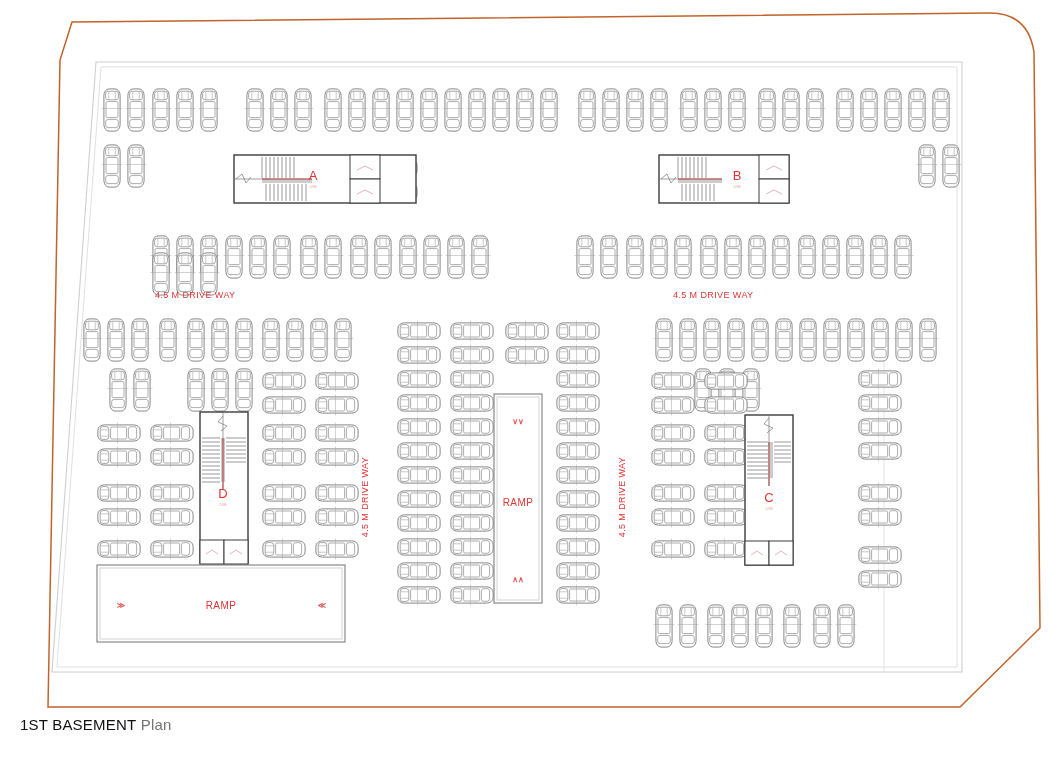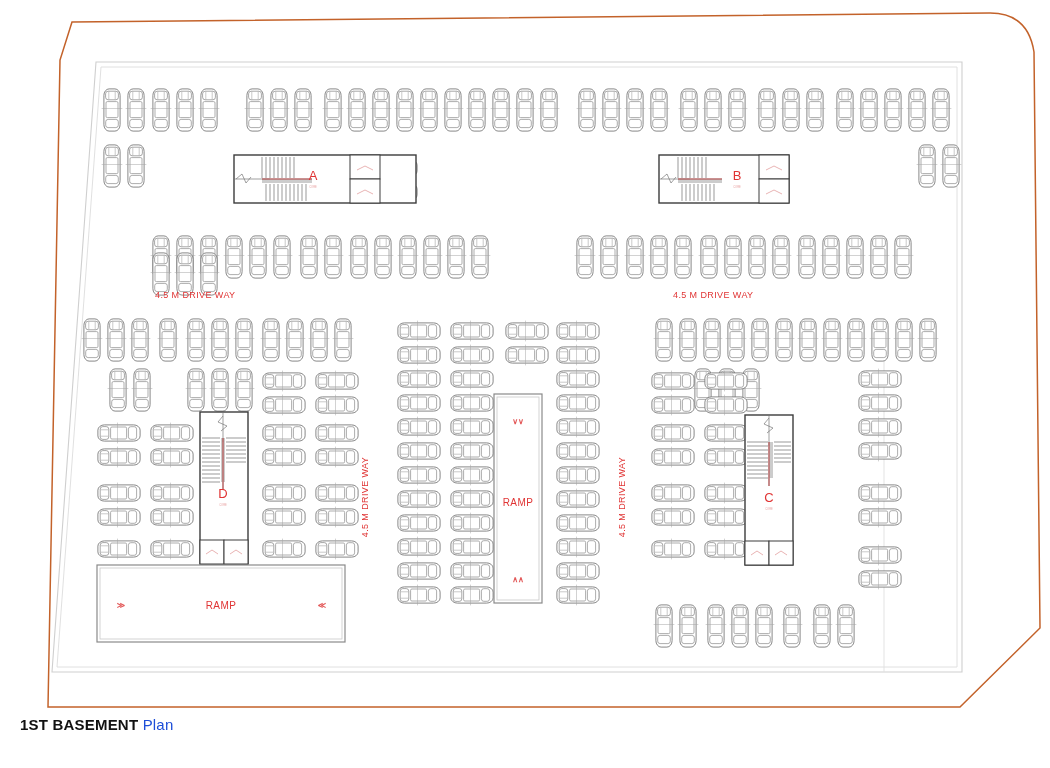--- a/index.html
+++ b/index.html
@@ -31,26 +31,26 @@
   .caption {
     position: absolute;
     left: 20px;
     top: 716px;
     font-size: 15px;
     color: #1a1a1a;
     letter-spacing: 0.2px;
     white-space: nowrap;
   }
   .caption .cap-bold {
-    font-weight: bold;
+    font-weight: normal;
     color: #111111;
   }
   .caption .cap-light {
     font-weight: normal;
-    color: #1d4ed8;
+    color: #737373;
     margin-top: 48px;
   }
   text {
     font-family: "Liberation Sans", sans-serif;
   }
   .lbl-red {
     fill: #e03434;
     font-size: 9px;
     letter-spacing: 0.4px;
   }

